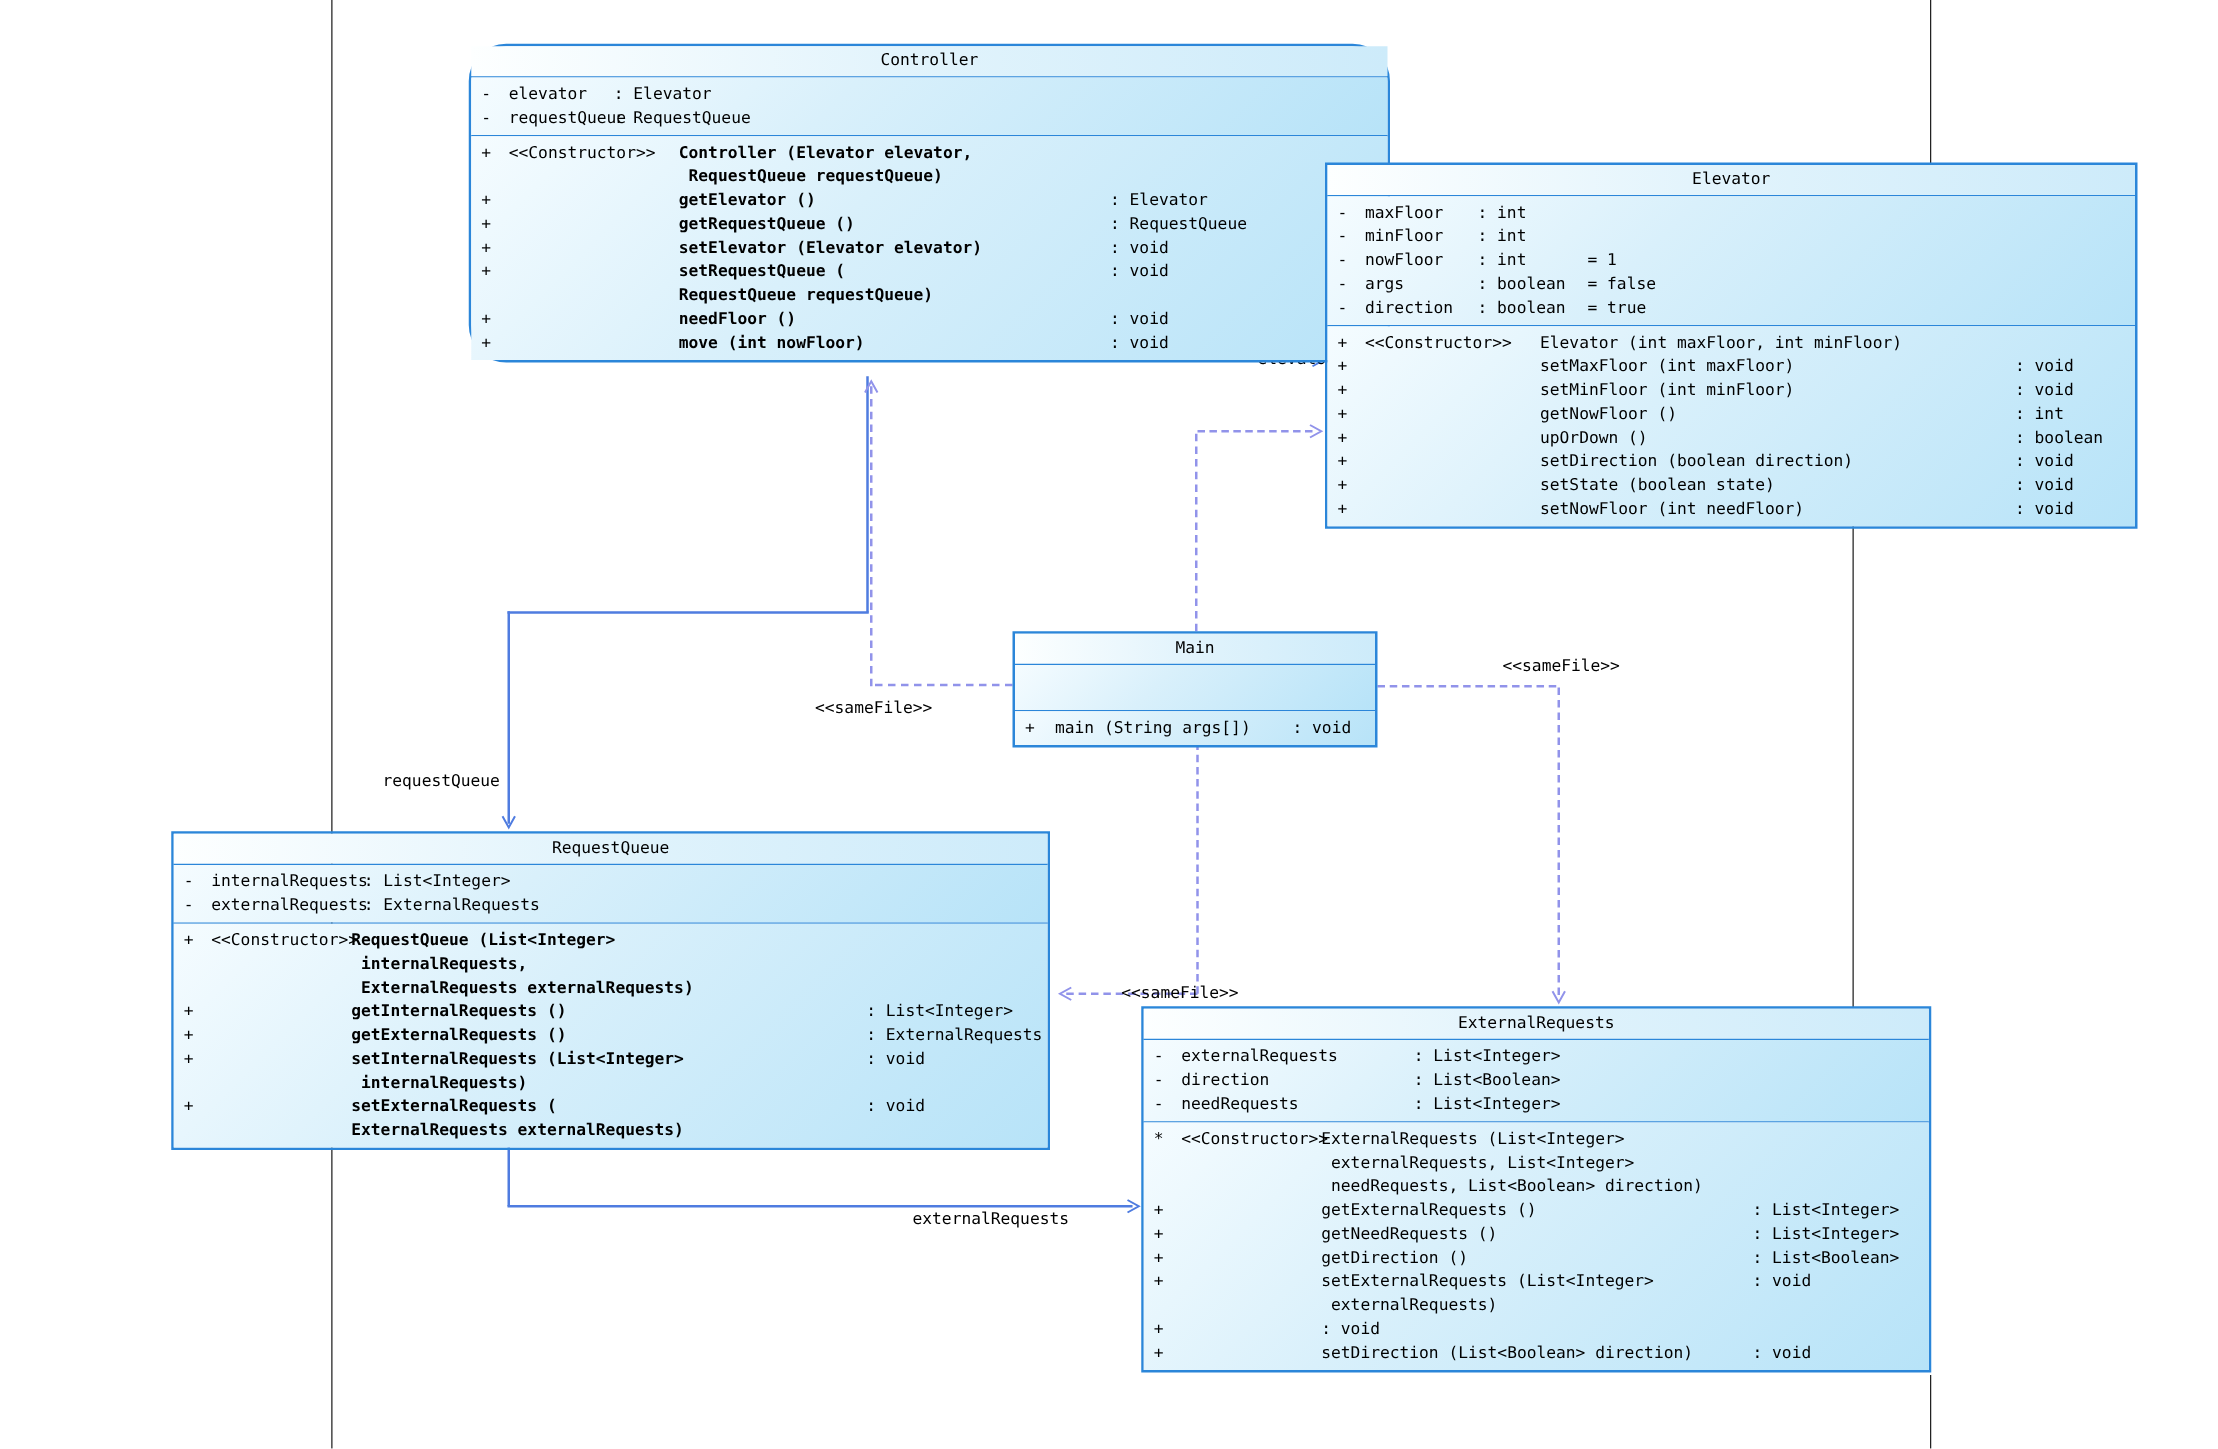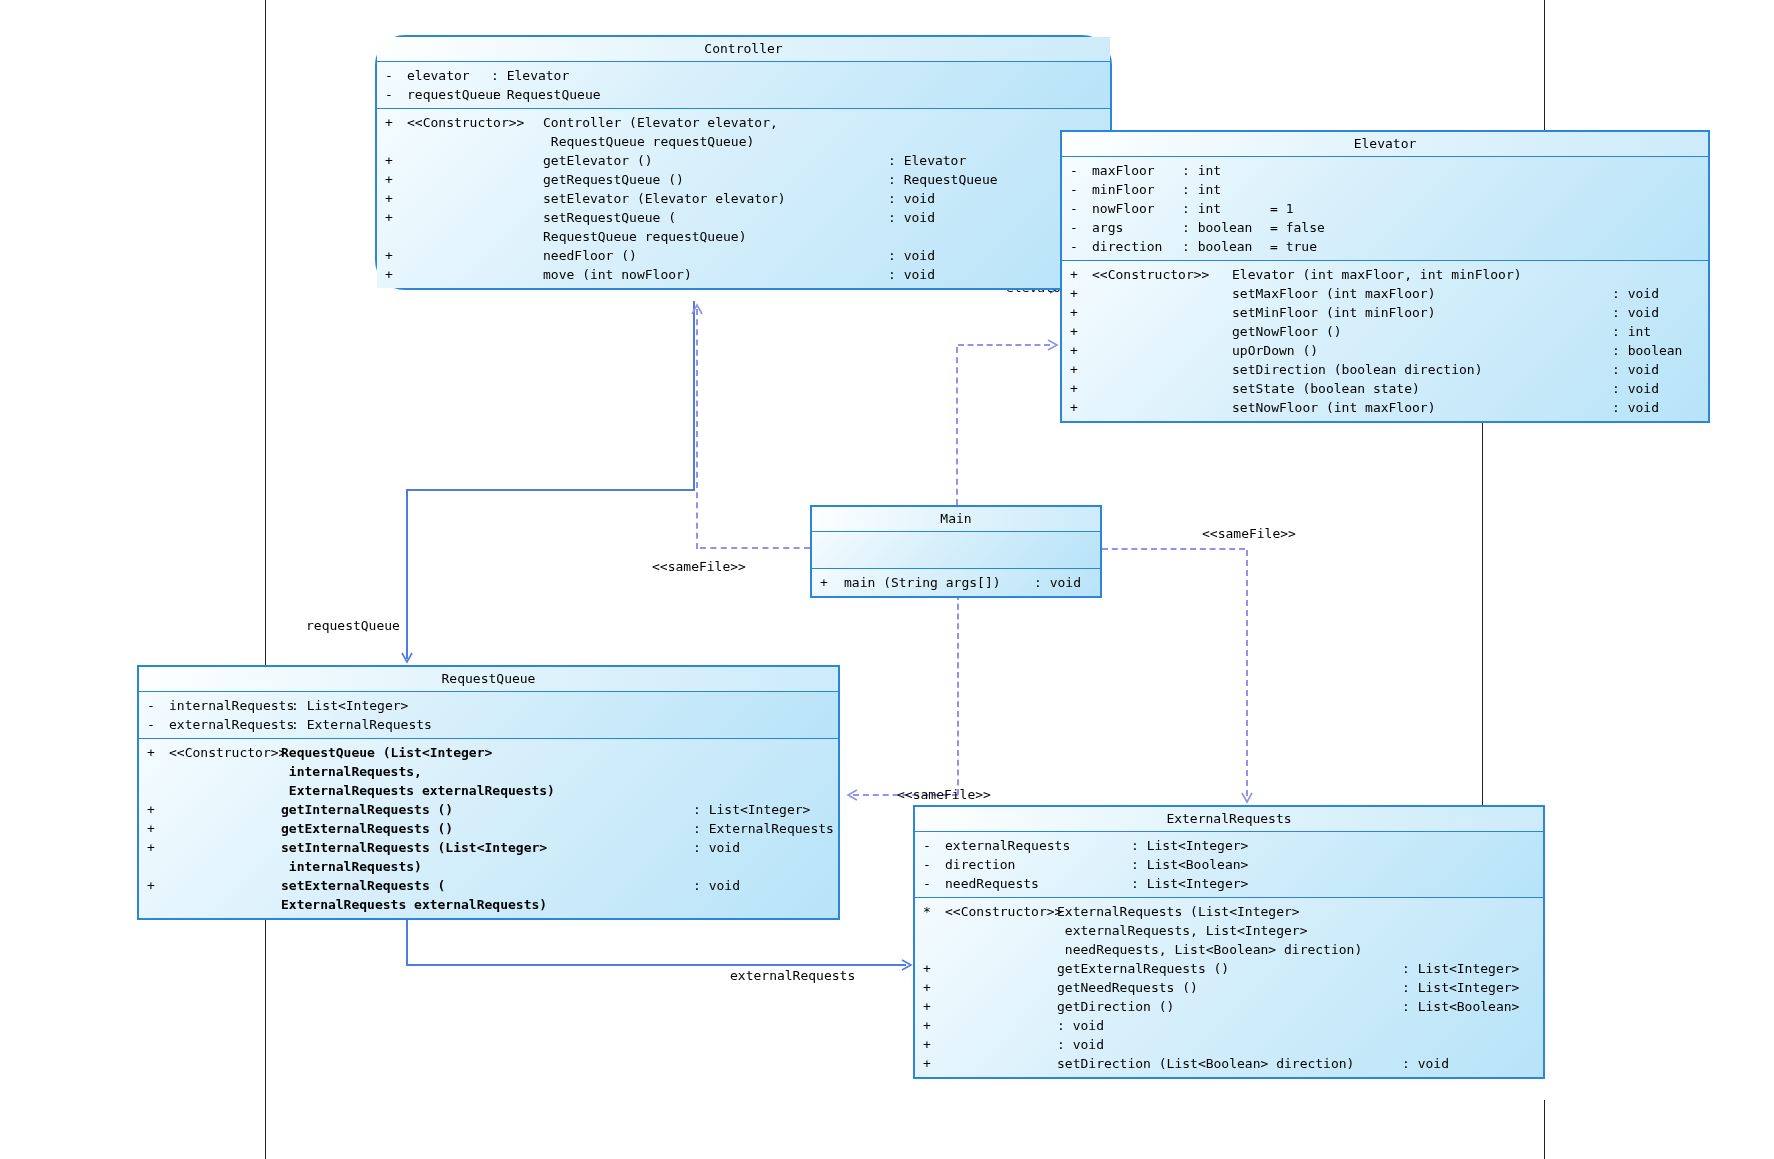--- a/index.html
+++ b/index.html
@@ -32,21 +32,21 @@
   }
   .uml-attrs{border-bottom:1px solid #2b86d9;}
   .uml-methods{flex:1;}
   .row{display:flex;align-items:flex-start;line-height:19px;}
   .row span{white-space:pre;display:block;}
   .c-vis{width:22px;flex:none;}
   .c-stereo,.c-sig,.a-name,.a-type{flex:none;}
 
   #box-controller{left:375px;top:35px;width:737px;border-radius:30px;}
   #box-controller .c-stereo{width:136px;}
-  #box-controller .c-sig{width:345px;}
+  #box-controller .c-sig{width:345px;font-weight:bold;}
   #box-controller .a-name{width:84px;}
 
   #box-elevator{left:1060px;top:130px;width:650px;}
   #box-elevator .c-stereo{width:140px;}
   #box-elevator .c-sig{width:380px;}
   #box-elevator .a-name{width:90px;}
   #box-elevator .a-type{width:88px;}
 
   #box-main{left:810px;top:505px;width:292px;}
   #box-main .c-vis{width:24px;}
@@ -337,21 +337,21 @@
         <div class="row">
           <span class="c-vis">+</span>
           <span class="c-stereo"></span>
           <span class="c-sig">setState (boolean state)</span>
           <span class="c-ret">: void</span>
         </div>
 
         <div class="row">
           <span class="c-vis">+</span>
           <span class="c-stereo"></span>
-          <span class="c-sig">setNowFloor (int maxFloor)</span>
+          <span class="c-sig">setNowFloor (int needFloor)</span>
           <span class="c-ret">: void</span>
         </div>
 
     </div>
   </div>
 
   <div class="uml-box" id="box-main">
     <div class="uml-title">Main</div>
     <div class="uml-attrs">
       
@@ -485,20 +485,22 @@
         <div class="row">
           <span class="c-vis">+</span>
           <span class="c-stereo"></span>
           <span class="c-sig">getDirection ()</span>
           <span class="c-ret">: List&lt;Boolean&gt;</span>
         </div>
 
         <div class="row">
           <span class="c-vis">+</span>
           <span class="c-stereo"></span>
+          <span class="c-sig">setExternalRequests (List&lt;Integer&gt;
+ externalRequests)</span>
           <span class="c-ret">: void</span>
         </div>
 
         <div class="row">
           <span class="c-vis">+</span>
           <span class="c-stereo"></span>
           <span class="c-ret">: void</span>
         </div>
 
         <div class="row">

